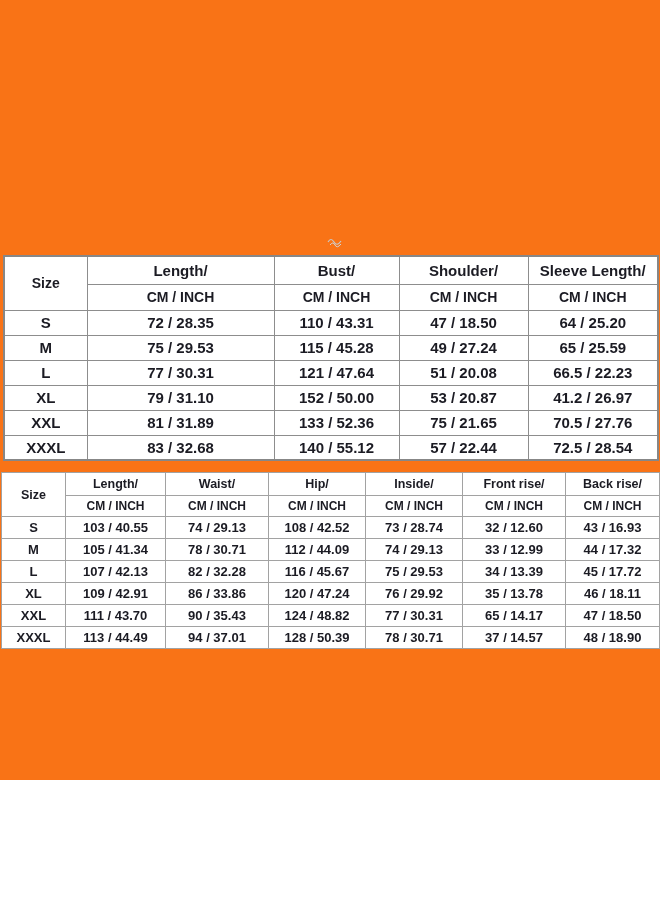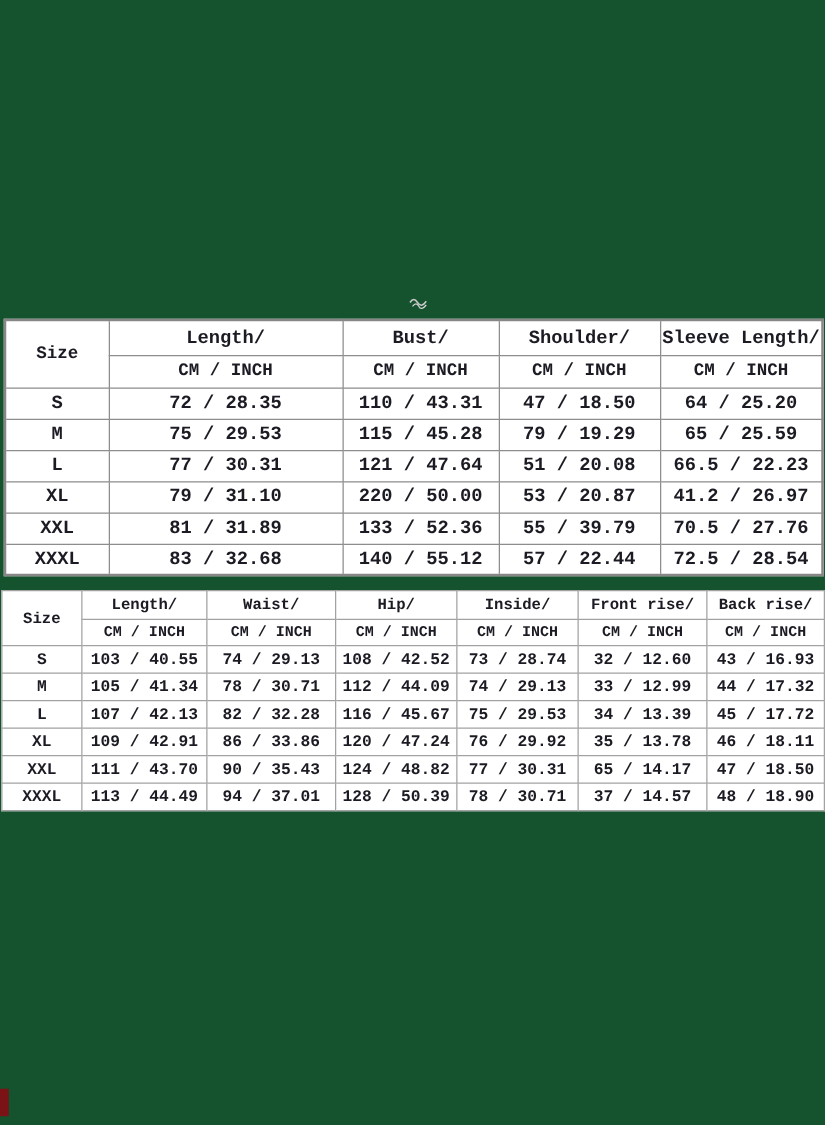--- a/index.html
+++ b/index.html
@@ -1,22 +1,22 @@
 <!DOCTYPE html>
 <html><head>
 <meta charset="utf-8">
 <style>
   html, body { margin: 0; padding: 0; background: #ffffff; }
   .page {
     position: relative;
     width: 660px;
-    height: 900px;
-    background: #14532d;
+    height: 780px;
+    background: #f97316;
     overflow: hidden;
-    font-family: Liberation Mono, monospace;
+    font-family: Liberation Sans, sans-serif;
   }
 
   table.chart {
     position: absolute;
     border-collapse: collapse;
     table-layout: fixed;
     background: #ffffff;
     color: #1b1b23;
   }
   table.chart th, table.chart td {
@@ -106,42 +106,42 @@
           <td>S</td>
           <td>72 / 28.35</td>
           <td>110 / 43.31</td>
           <td>47 / 18.50</td>
           <td>64 / 25.20</td>
         </tr>
         <tr>
           <td>M</td>
           <td>75 / 29.53</td>
           <td>115 / 45.28</td>
-          <td>79 / 19.29</td>
+          <td>49 / 27.24</td>
           <td>65 / 25.59</td>
         </tr>
         <tr>
           <td>L</td>
           <td>77 / 30.31</td>
           <td>121 / 47.64</td>
           <td>51 / 20.08</td>
           <td>66.5 / 22.23</td>
         </tr>
         <tr>
           <td>XL</td>
           <td>79 / 31.10</td>
-          <td>220 / 50.00</td>
+          <td>152 / 50.00</td>
           <td>53 / 20.87</td>
           <td>41.2 / 26.97</td>
         </tr>
         <tr>
           <td>XXL</td>
           <td>81 / 31.89</td>
           <td>133 / 52.36</td>
-          <td>55 / 39.79</td>
+          <td>75 / 21.65</td>
           <td>70.5 / 27.76</td>
         </tr>
         <tr>
           <td>XXXL</td>
           <td>83 / 32.68</td>
           <td>140 / 55.12</td>
           <td>57 / 22.44</td>
           <td>72.5 / 28.54</td>
         </tr>
       </tbody>

